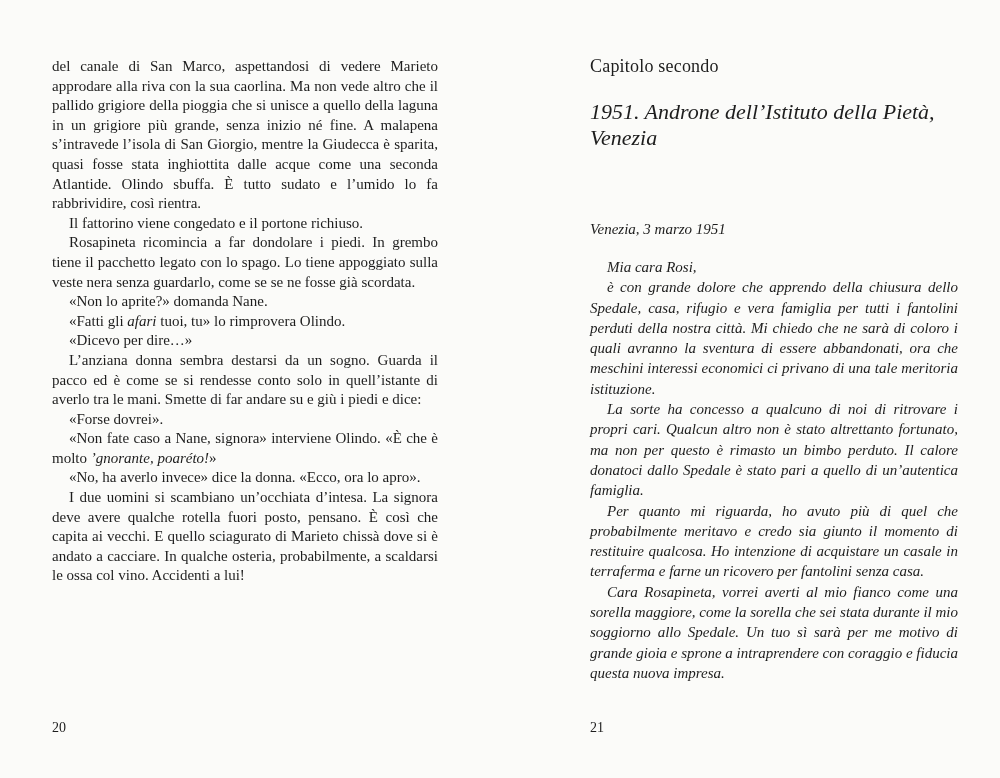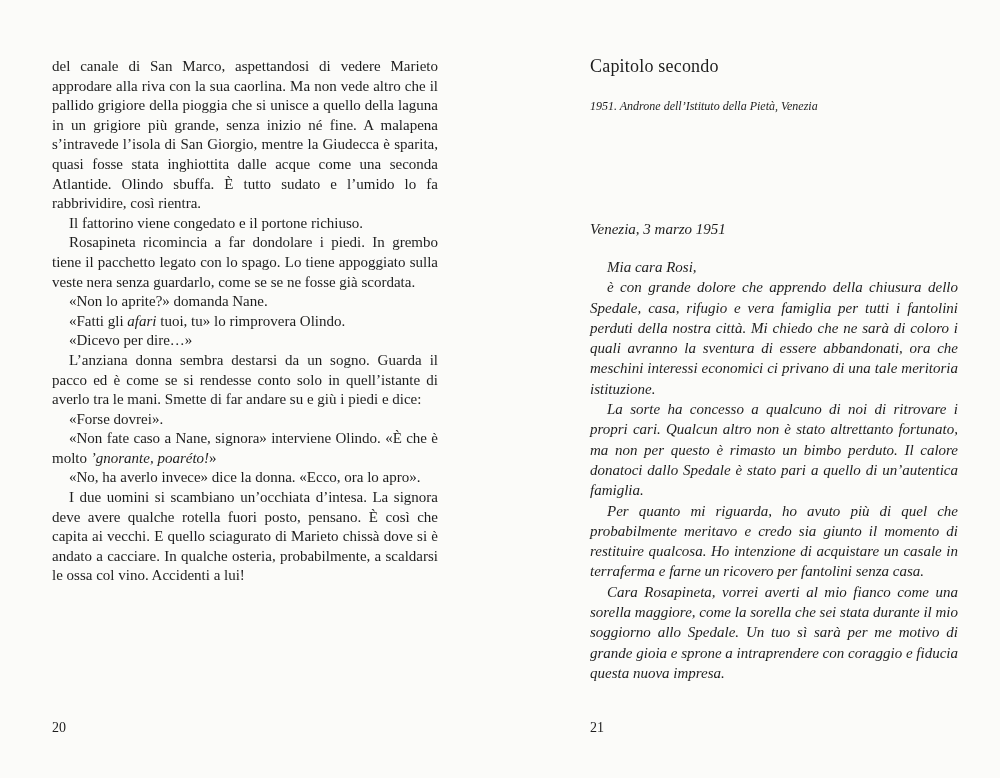--- a/index.html
+++ b/index.html
@@ -48,21 +48,21 @@
     font-size: 18px;
     font-weight: normal;
     letter-spacing: 0.2px;
   }
   .chapter-setting {
     position: absolute;
     top: 99px;
     left: 0;
     right: 0;
     margin: 0;
-    font-size: 12px;
+    font-size: 22px;
     font-weight: normal;
     font-style: italic;
   }
   .letter-dateline {
     position: absolute;
     top: 221px;
     left: 0;
     right: 4px;
     font-style: italic;
     font-size: 15px;

